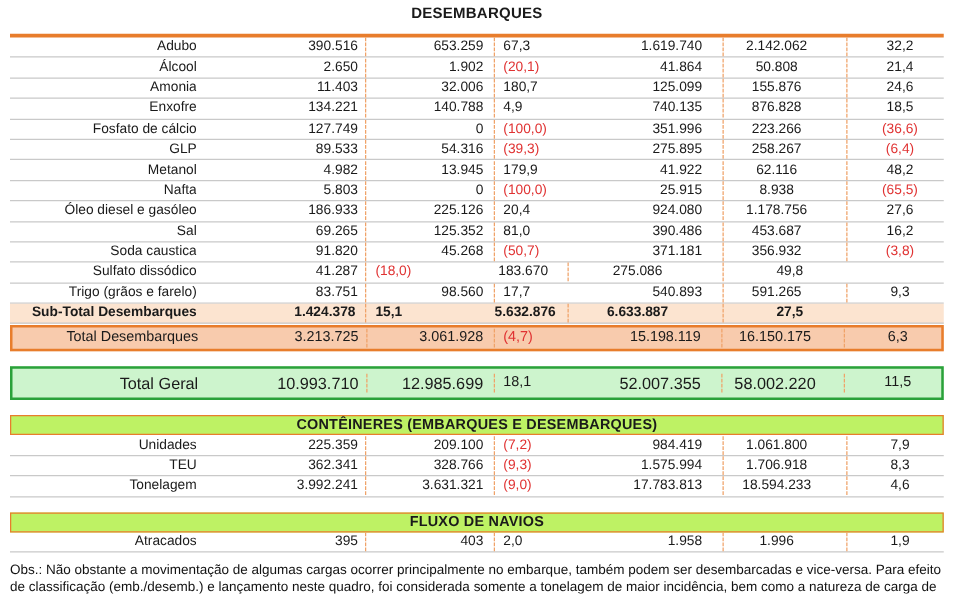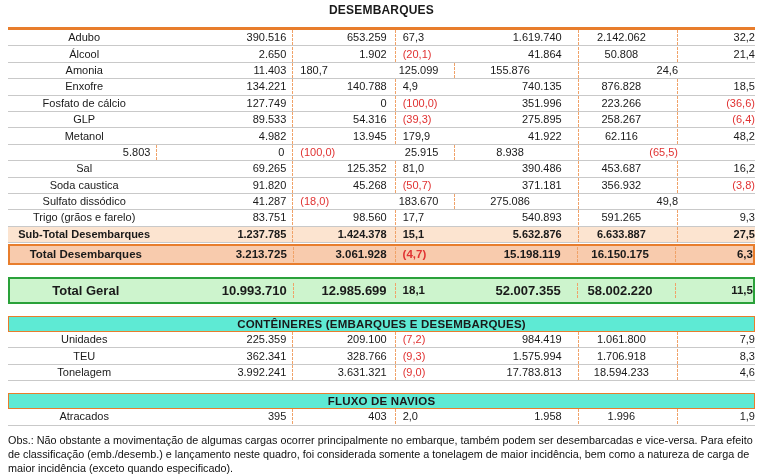--- a/index.html
+++ b/index.html
@@ -19,46 +19,46 @@
   .row{
     display:grid;
     grid-template-columns:20% 18.2% 13.7% 8% 16.5% 13.3% 10.3%;
     align-items:center;
     height:15.4px;
     font-size:11px;
     border-bottom:1px solid #c9c9c9;
   }
   .rows-block .row:last-child{border-bottom:1px solid #c9c9c9;}
   .row .cell{white-space:nowrap;overflow:hidden;line-height:15px;}
-  .row .c0{padding-left:3px;text-align:center;}
+  .row .c0{padding-left:3px;text-align:right;}
   .row .c1{text-align:right;padding-right:6px;border-right:1px dashed #f0a268;}
   .row .c2{text-align:right;padding-right:8px;border-right:1px dashed #f0a268;}
   .row .c3{text-align:left;padding-left:7px;}
   .row .c4{text-align:right;padding-right:16px;border-right:1px dashed #f0a268;}
   .row .c5{text-align:center;padding-right:13px;border-right:1px dashed #f0a268;}
-  .row .c6{text-align:right;padding-left:7px;}
+  .row .c6{text-align:center;padding-left:7px;}
   .neg{color:#e03232;}
   .row.subtotal{
     background:#fce4d0;font-weight:bold;
   }
   
   .total-box{
     border:2px solid #e87d2c;background:#f8cbad;margin-top:1px;
   }
-  .total-box .row{height:17px;border-bottom:none;font-weight:bold;font-size:11.5px;}
+  .total-box .row{height:17px;border-bottom:none;font-weight:normal;font-size:11.5px;}
   
   .grand-box{
     border:2px solid #2aa13a;background:#cdf4cd;margin-top:12px;
   }
-  .grand-box .row{height:23px;border-bottom:none;font-weight:bold;font-size:13px;}
+  .grand-box .row{height:23px;border-bottom:none;font-weight:normal;font-size:13px;}
   .grand-box .row .c3,.grand-box .row .c6{font-size:11.5px;}
   
   .band{
     margin-top:12px;
-    background:#5eead4;border:1px solid #e87d2c;
+    background:#bef264;border:1px solid #e87d2c;
     text-align:center;font-weight:bold;font-size:11.5px;
     height:14px;line-height:14px;letter-spacing:.2px;
   }
   .obs{
     margin-top:7px;font-size:10.8px;line-height:14px;color:#111;
     padding-right:2px;
   }
 </style>
 </head>
 <body>
@@ -83,20 +83,21 @@
         <div class="cell c1">2.650</div>
         <div class="cell c2">1.902</div>
         <div class="cell c3 neg">(20,1)</div>
         <div class="cell c4">41.864</div>
         <div class="cell c5">50.808</div>
         <div class="cell c6">21,4</div>
       </div>
       <div class="row">
         <div class="cell c0">Amonia</div>
         <div class="cell c1">11.403</div>
+        <div class="cell c2">32.006</div>
         <div class="cell c3">180,7</div>
         <div class="cell c4">125.099</div>
         <div class="cell c5">155.876</div>
         <div class="cell c6">24,6</div>
       </div>
       <div class="row">
         <div class="cell c0">Enxofre</div>
         <div class="cell c1">134.221</div>
         <div class="cell c2">140.788</div>
         <div class="cell c3">4,9</div>
@@ -125,26 +126,36 @@
       <div class="row">
         <div class="cell c0">Metanol</div>
         <div class="cell c1">4.982</div>
         <div class="cell c2">13.945</div>
         <div class="cell c3">179,9</div>
         <div class="cell c4">41.922</div>
         <div class="cell c5">62.116</div>
         <div class="cell c6">48,2</div>
       </div>
       <div class="row">
+        <div class="cell c0">Nafta</div>
         <div class="cell c1">5.803</div>
         <div class="cell c2">0</div>
         <div class="cell c3 neg">(100,0)</div>
         <div class="cell c4">25.915</div>
         <div class="cell c5">8.938</div>
         <div class="cell c6 neg">(65,5)</div>
+      </div>
+      <div class="row">
+        <div class="cell c0">Óleo diesel e gasóleo</div>
+        <div class="cell c1">186.933</div>
+        <div class="cell c2">225.126</div>
+        <div class="cell c3">20,4</div>
+        <div class="cell c4">924.080</div>
+        <div class="cell c5">1.178.756</div>
+        <div class="cell c6">27,6</div>
       </div>
       <div class="row">
         <div class="cell c0">Sal</div>
         <div class="cell c1">69.265</div>
         <div class="cell c2">125.352</div>
         <div class="cell c3">81,0</div>
         <div class="cell c4">390.486</div>
         <div class="cell c5">453.687</div>
         <div class="cell c6">16,2</div>
       </div>
@@ -169,21 +180,20 @@
         <div class="cell c0">Trigo (grãos e farelo)</div>
         <div class="cell c1">83.751</div>
         <div class="cell c2">98.560</div>
         <div class="cell c3">17,7</div>
         <div class="cell c4">540.893</div>
         <div class="cell c5">591.265</div>
         <div class="cell c6">9,3</div>
       </div>
       <div class="row subtotal">
         <div class="cell c0">Sub-Total Desembarques</div>
-        <div class="cell c1">1.237.785</div>
         <div class="cell c2">1.424.378</div>
         <div class="cell c3">15,1</div>
         <div class="cell c4">5.632.876</div>
         <div class="cell c5">6.633.887</div>
         <div class="cell c6">27,5</div>
       </div>
     </div>
 
   <div class="total-box">
       <div class="row">

